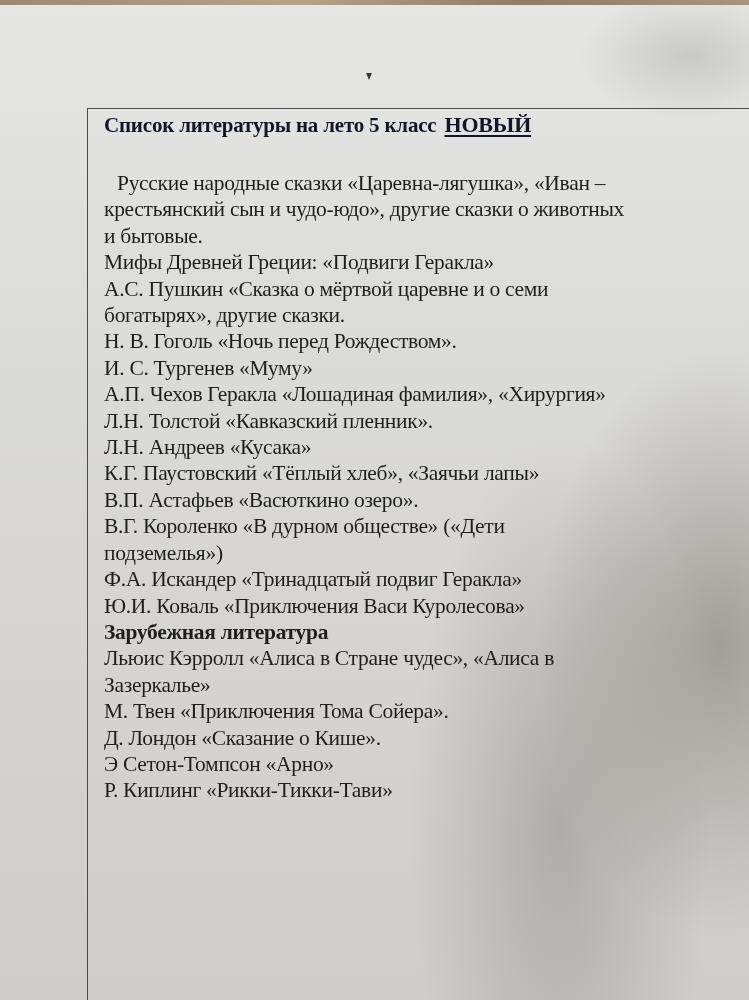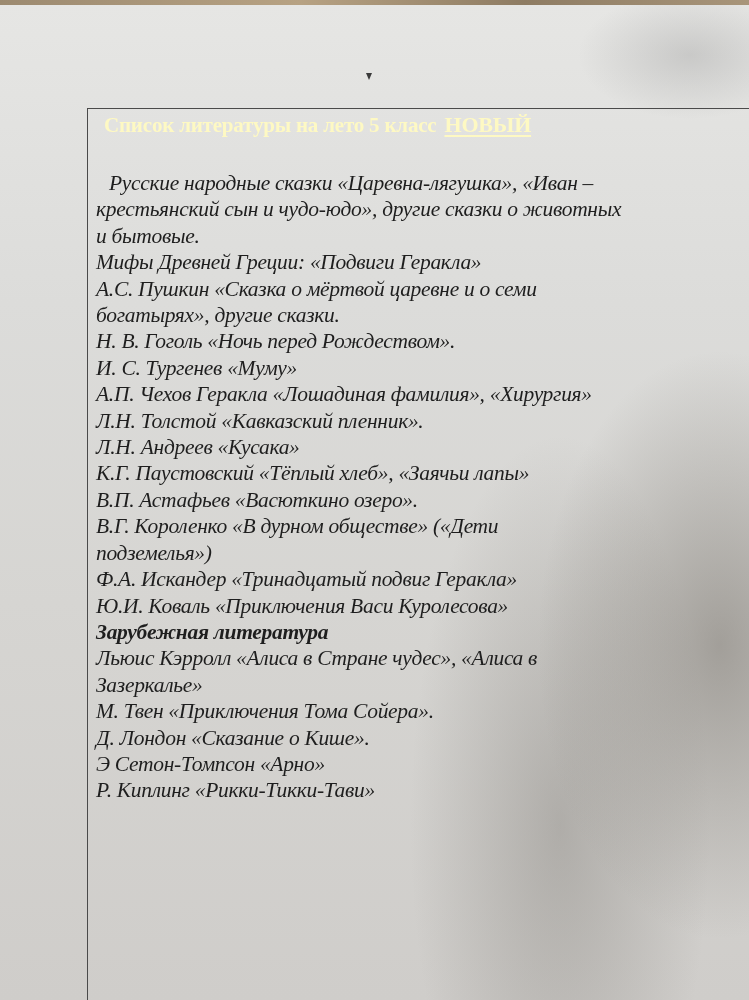--- a/index.html
+++ b/index.html
@@ -46,41 +46,40 @@
       height: 900px;
       border-left: 1.5px solid #4a4a4a;
       border-top: 1.5px solid #4a4a4a;
     }
     .title-line {
       position: absolute;
       left: 104px;
       top: 112px;
       font-size: 21px;
       font-weight: bold;
-      color: #fef9c3;
+      color: #0f172a;
       letter-spacing: -0.2px;
       white-space: nowrap;
     }
     .title-line .title-new {
       text-decoration: underline;
       text-decoration-thickness: 2px;
       text-underline-offset: 3px;
       font-size: 22px;
       margin-left: 8px;
     }
     .list {
       position: absolute;
-      left: 96px;
+      left: 104px;
       top: 170px;
       width: 645px;
       font-size: 21.5px;
       line-height: 26.4px;
       color: #1e1e1e;
       letter-spacing: -0.3px;
-      font-style: italic;
     }
     .list .entry {
       display: block;
       white-space: pre-line;
     }
     .list .entry.indent {
       text-indent: 13px;
     }
     .list .entry.section {
       font-weight: bold;

